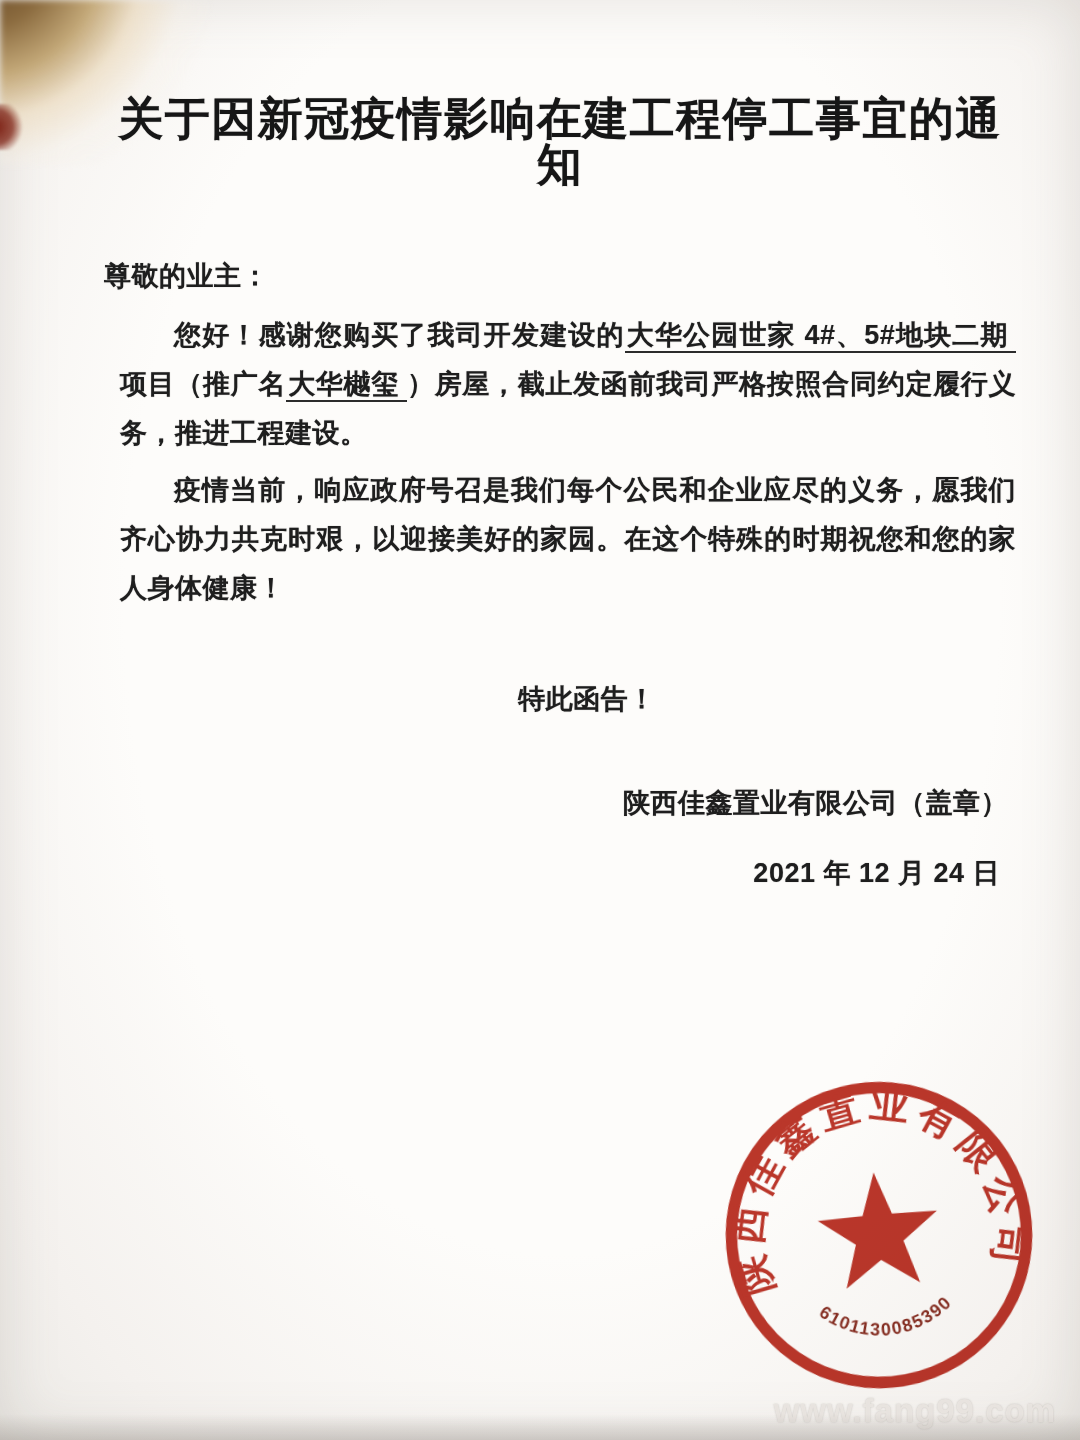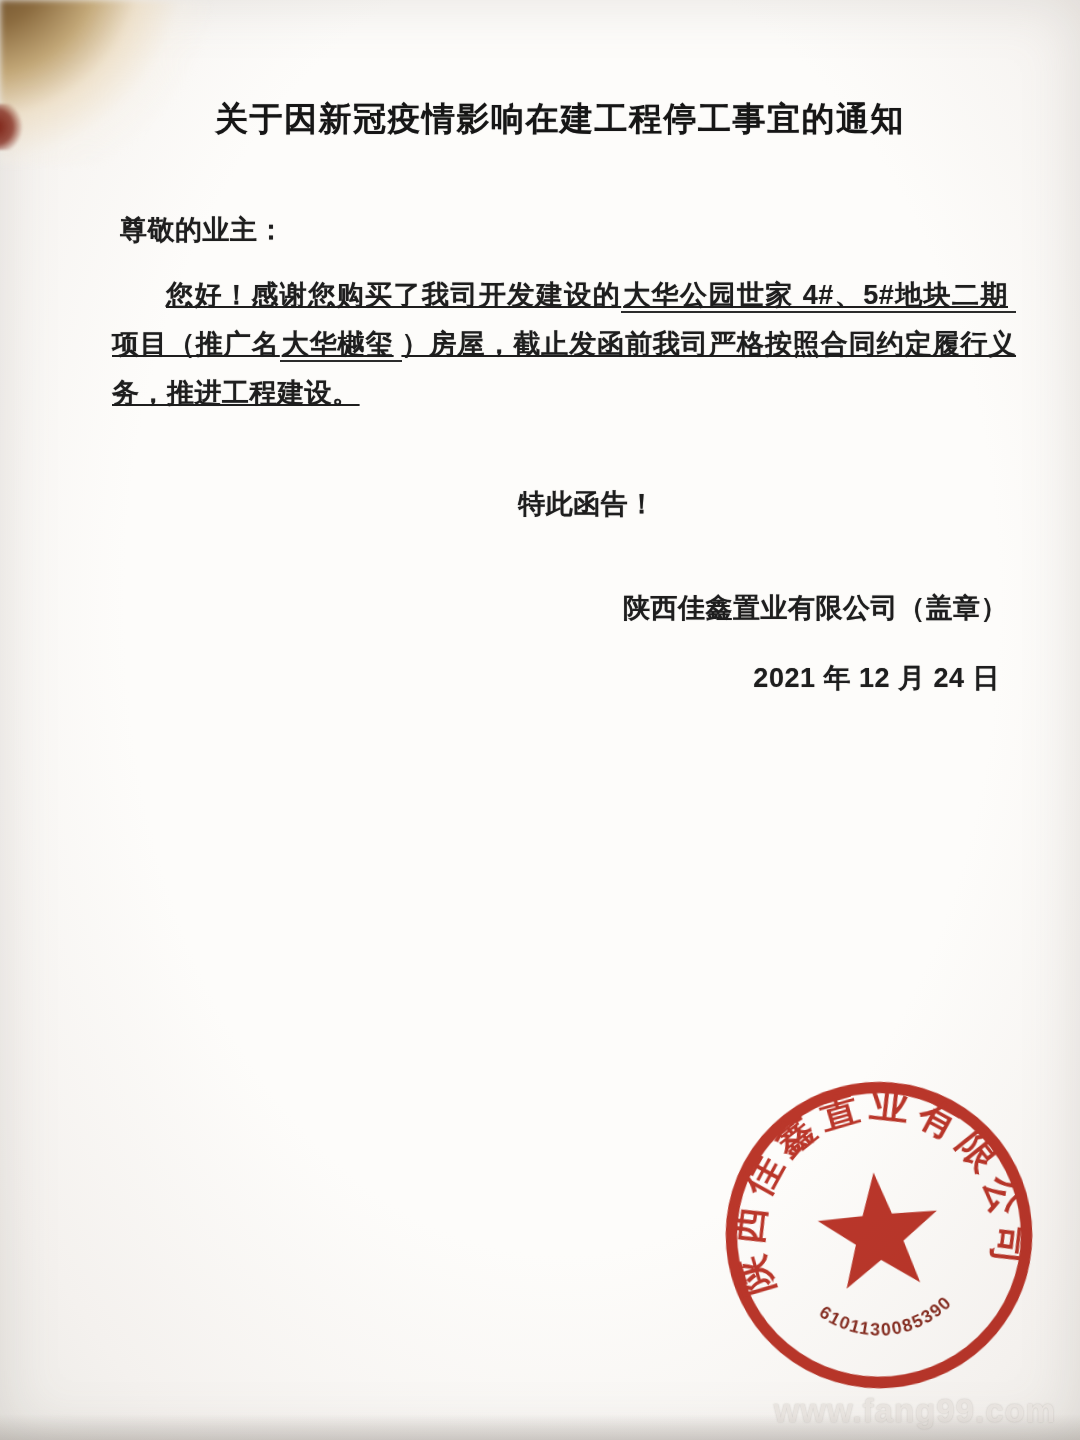--- a/index.html
+++ b/index.html
@@ -38,30 +38,29 @@
   }
 
   .content {
     position: absolute; left: 104px; top: 96px; width: 912px;
     font-size: 27px; line-height: 49px; font-weight: 600;
     letter-spacing: 0.5px;
     text-shadow: 0 0 1px rgba(40,40,40,0.45);
   }
   .doc-title {
     margin: 0 0 64px 0;
-    font-size: 33px; font-weight: 700; letter-spacing: 1.5px;
+    font-size: 45px; font-weight: 700; letter-spacing: 1.5px;
     text-align: center; line-height: 46px;
     color: #161616;
   }
-  .salutation { margin: 16px; }
+  .salutation { margin: 0; }
   .para {
-    margin: 8px 0 0 8px;
+    margin: 8px 0 0 16px;
     text-indent: 2em;
     text-align: justify;
-    text-decoration: underline;
   }
   .para.first { margin-top: 10px; }
   .u {
     border-bottom: 2px solid #2c2c2c;
     padding: 0 8px 1px 2px;
   }
   .closing { margin: 62px 0 0 0; text-indent: 2em; text-align: center; }
   .signature-block { margin-top: 55px; text-align: right; }
   .company-line { margin: 0; padding-right: 8px; }
   .date-line { margin: 21px 0 0 0; padding-right: 16px; }
@@ -97,20 +96,21 @@
 
   <div class="content">
     <h1 class="doc-title">关于因新冠疫情影响在建工程停工事宜的通知</h1>
 
     <p class="salutation">尊敬的业主：</p>
 
     <p class="para first"><span>您好！感谢您购买了我司开发建设的</span><span class="u">大华公园世家 4#、5#地块二期</span><span> 项目（推广名</span><span class="u">大华樾玺</span><span>）房屋，截止发函前我司严格按照合同约定履行义务，推进工程建设。</span></p>
 
 
 
+    <p class="para">疫情当前，响应政府号召是我们每个公民和企业应尽的义务，愿我们齐心协力共克时艰，以迎接美好的家园。在这个特殊的时期祝您和您的家人身体健康！</p>
 
     <p class="closing">特此函告！</p>
 
     <div class="signature-block">
       <p class="company-line">陕西佳鑫置业有限公司（盖章）</p>
       <p class="date-line">2021 年 12 月 24 日</p>
     </div>
   </div>
 
   <svg class="seal" viewBox="0 0 300 300" aria-hidden="true">

